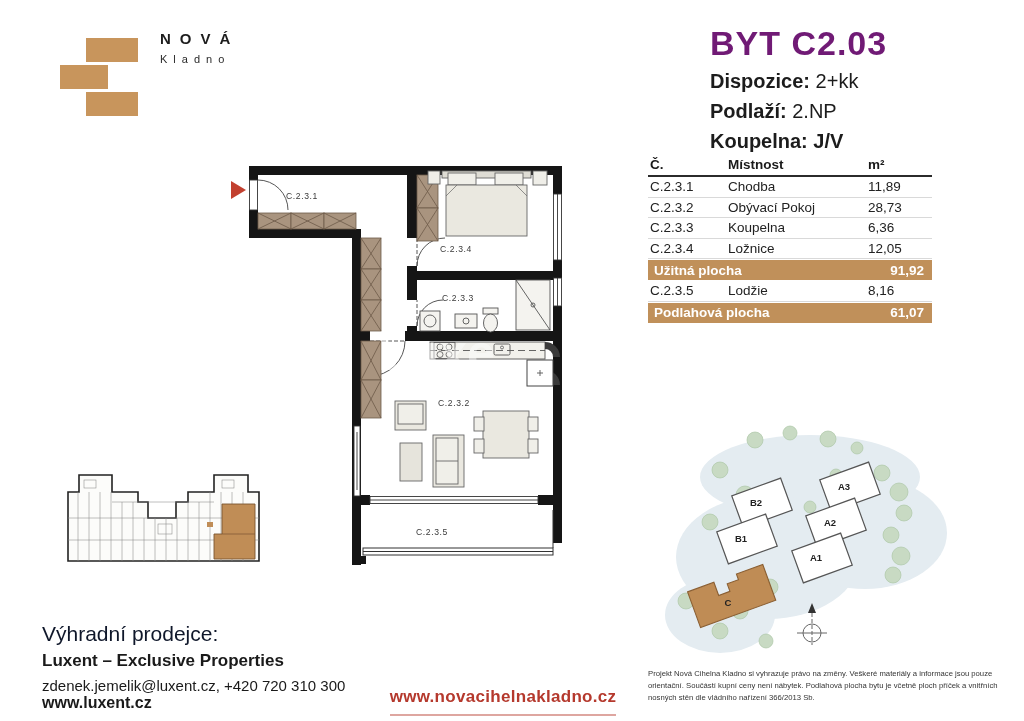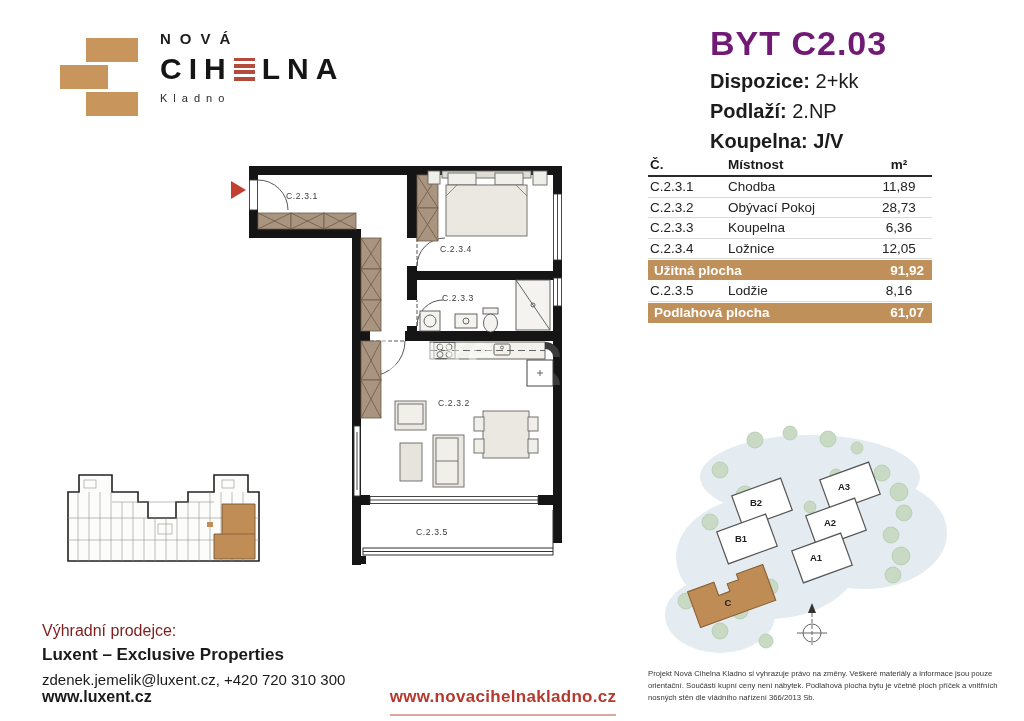--- a/index.html
+++ b/index.html
@@ -26,37 +26,37 @@
   .hdr-title { font-size:34px; font-weight:900; letter-spacing:1px; color:#701a75; }
   .hdr-line { margin-top:7px; font-size:20px; color:#1c1c1c; }
   .hdr-line .lbl { font-weight:800; }
   .hdr-line .val { font-weight:400; }
   .hdr-line.last .val { font-weight:800; }
 
   
   .tbl { position:absolute; left:648px; top:153px; width:284px; font-size:13.5px; }
   .trow { display:grid; grid-template-columns:78px 1fr 62px; align-items:center; height:20.5px; padding:0 2px; }
   .trow .num { text-align:left; }
-  .trow .area { text-align:center; }
+  .trow .area { text-align:left; }
   .thead { font-weight:800; border-bottom:2px solid #2b2b2b; height:24px; }
   .trow.data { border-bottom:1px solid #d9d9d9; color:#222; }
   .trow.data:last-of-type { border-bottom:none; }
   .tband { display:flex; justify-content:space-between; align-items:center; height:20px; margin:1px 0; padding:0 8px 0 6px; background:#c0905a; color:#fff; font-weight:800;gap:44px; }
 
   
   .plan-svg { position:absolute; left:228px; top:158px; }
   .mini-svg { position:absolute; left:62px;  top:462px; }
   .site-svg { position:absolute; left:650px; top:415px; }
   svg text { font-family:"Liberation Sans", sans-serif; }
   .room-label { font-size:8.6px; fill:#3a3a3a; letter-spacing:0.6px; }
   .bldg-label { font-size:9.5px; fill:#222; font-weight:600; }
 
   
   .foot-left { position:absolute; left:42px; top:622px; }
-  .fl1 { font-size:16px; color:#7f1d1d; }
+  .fl1 { font-size:21px; color:#0f172a; }
   .fl2 { font-size:17px; font-weight:800; margin-top:5px; }
   .fl3 { font-size:15px; margin-top:6px; }
   .fl4 { font-size:16px; font-weight:800; }
   .foot-url { position:absolute; left:358px; top:687px; width:290px; text-align:center; }
   .foot-url span { display:inline-block; font-size:17px; font-weight:800; color:#b5392d; letter-spacing:0.3px;
                    border-bottom:2px solid rgba(181,57,45,0.45); padding-bottom:7px; }
   .foot-fine { position:absolute; left:648px; top:668px; width:366px; font-size:7.7px; line-height:1.55; color:#343434; }
 </style>
 </head>
 <body>
@@ -64,30 +64,20 @@
 <div class="page">
 
   <div class="logo">
     <div class="bricks">
       <div class="brick b1"></div>
       <div class="brick b2"></div>
       <div class="brick b3"></div>
     </div>
     <div class="logo-text">
       <div class="logo-nova">NOVÁ</div>
-      <div class="logo-cihelna">
-        <span>CIH</span>
-        <span class="ebar">
-            <i></i>
-            <i></i>
-            <i></i>
-            <i></i>
-          </span>
-        <span>LNA</span>
-      </div>
       <div class="logo-city">Kladno</div>
     </div>
   </div>
 
   <div class="hdr">
     <div class="hdr-title">BYT C2.03</div>
     <div class="hdr-line">
       <span class="lbl">Dispozice:</span>
       <span class="val">2+kk</span>
     </div>

